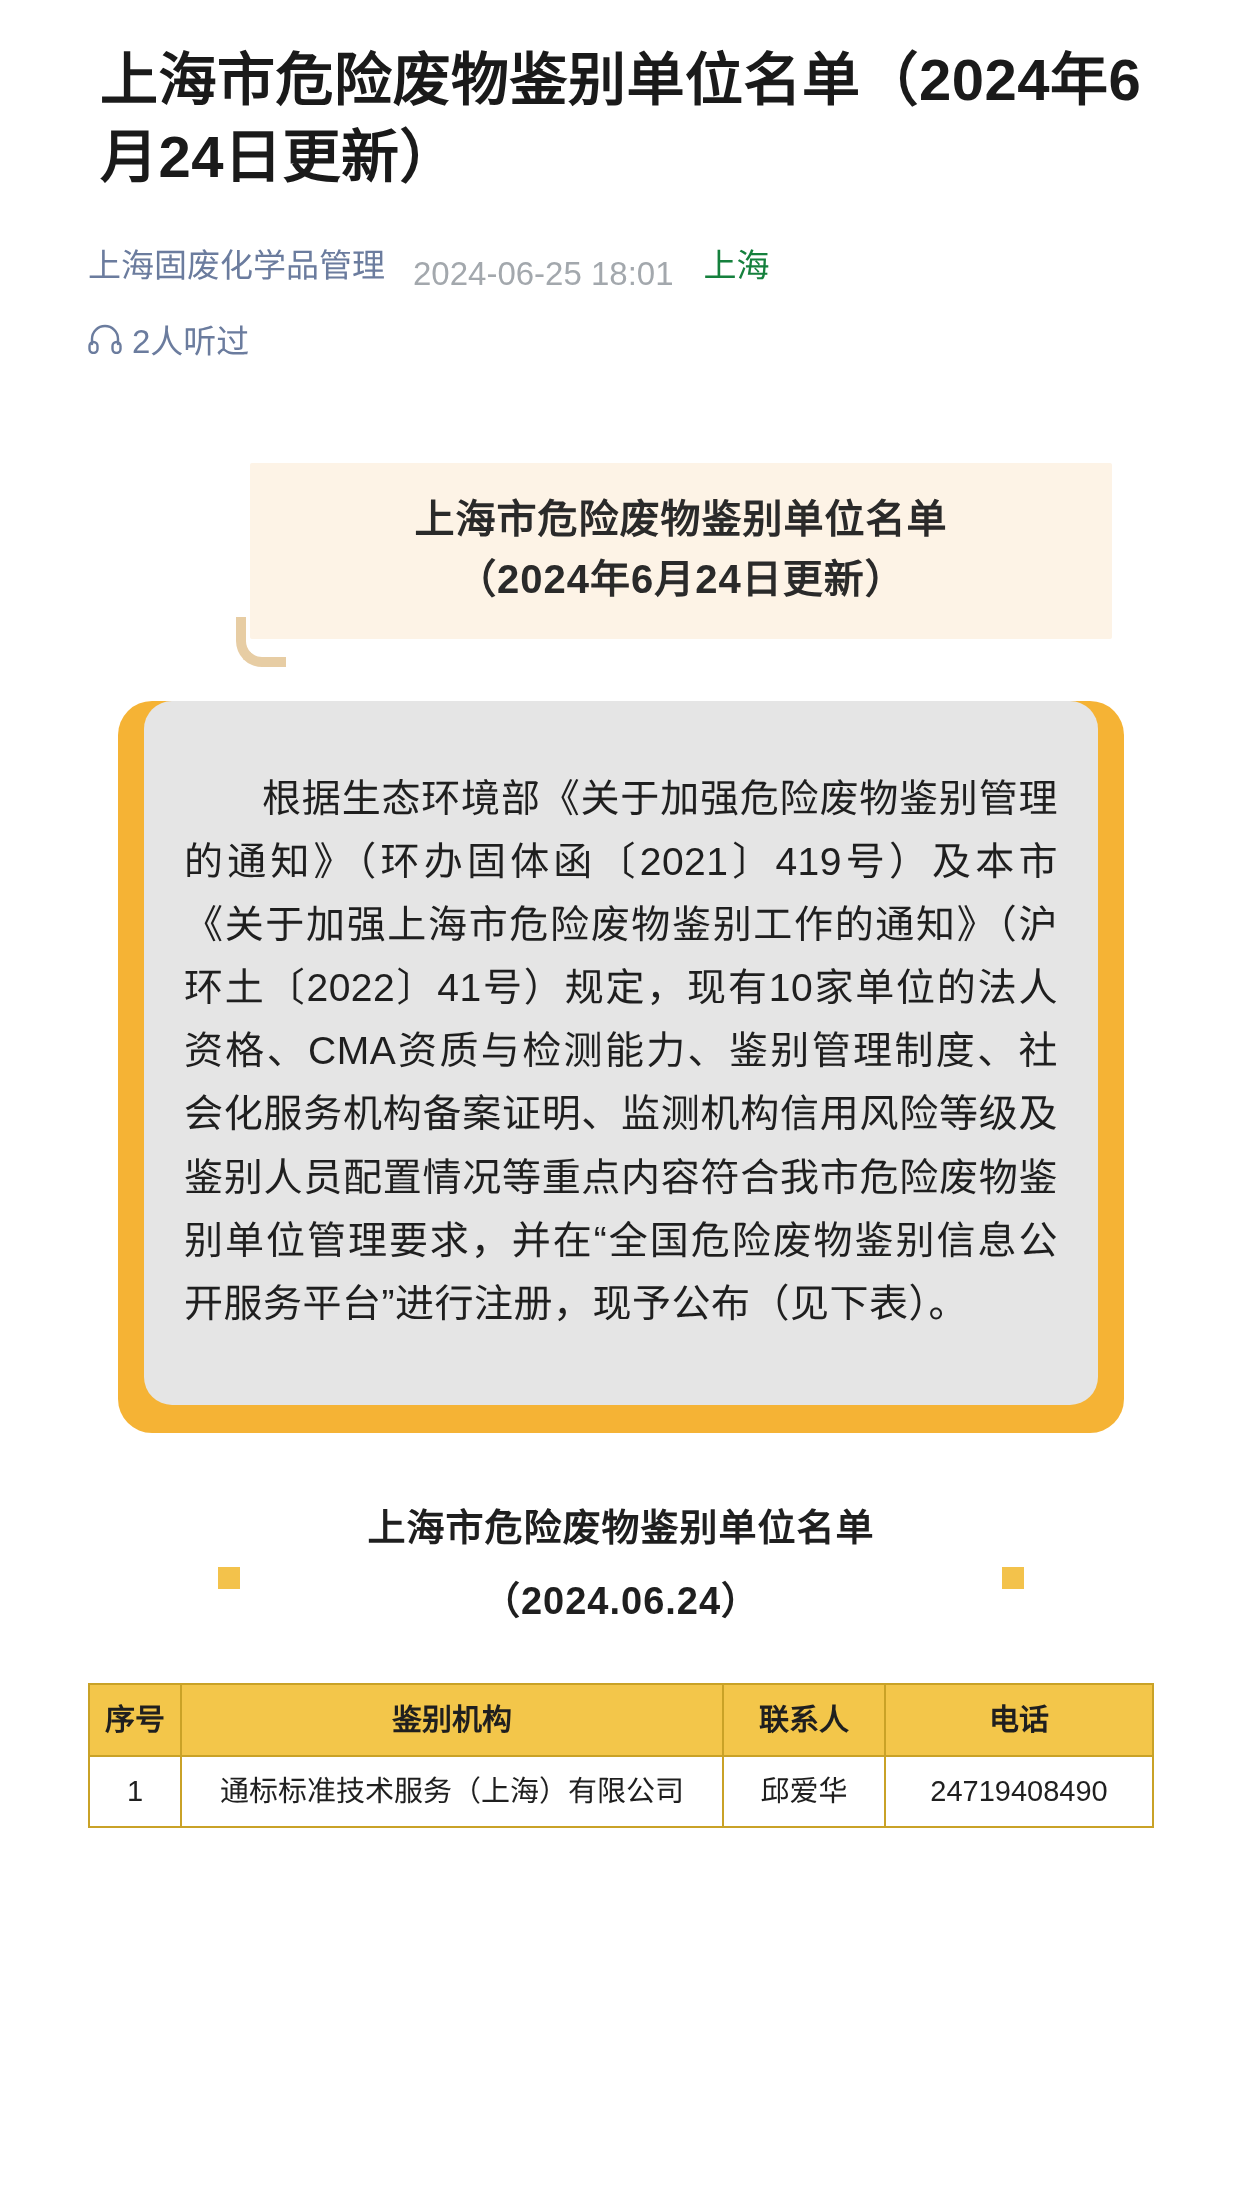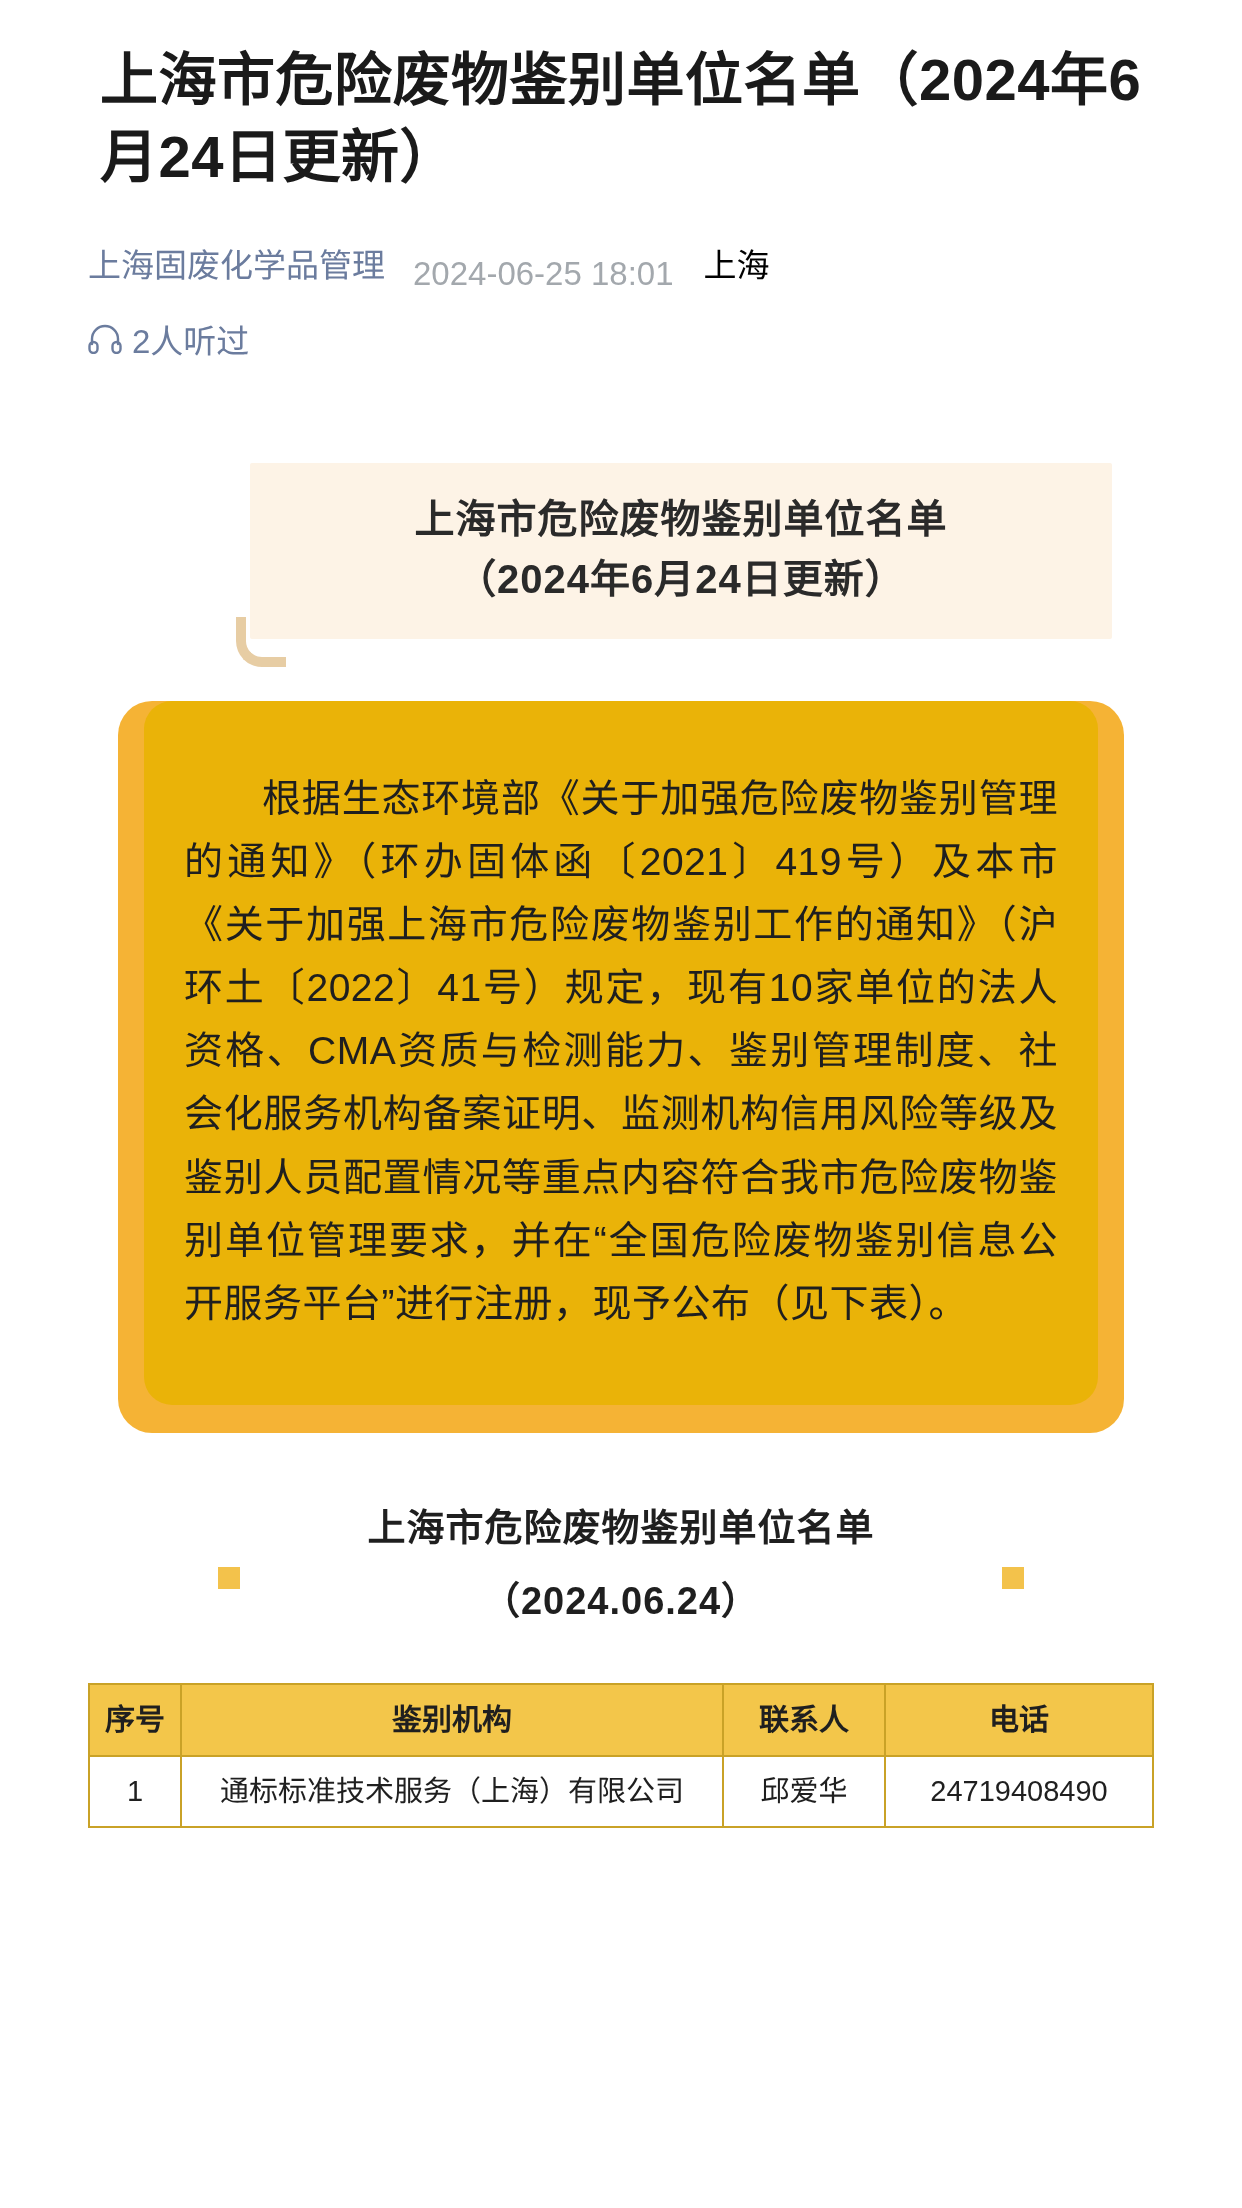--- a/index.html
+++ b/index.html
@@ -43,21 +43,21 @@
   .meta-author {
     color: #6b7c9e;
     margin-right: 28px;
   }
   .meta-date {
     color: #a3a8ad;
     margin-right: 30px;
     margin-top: 16px;
   }
   .meta-loc {
-    color: #000000;
+    color: #15803d;
   }
   .listen-row {
     margin-top: 16px;
     display: flex;
     align-items: center;
     color: #6b7c9e;
     font-size: 33px;
   }
   .headphone-icon {
     display: inline-block;
@@ -113,21 +113,21 @@
     position: absolute;
     left: -10px;
     top: 0;
     right: -10px;
     bottom: -28px;
     border-radius: 34px;
     background: #f5b335;
   }
   .para-card {
     position: relative;
-    background: #eab308;
+    background: #e5e5e5;
     border-radius: 28px;
     padding: 66px 40px 70px 40px;
     margin-left: 16px;
     margin-top: 22px;
     margin-right: 16px;
   }
   .para-text {
     font-size: 39px;
     line-height: 1.62;
     color: #1f1f1f;

